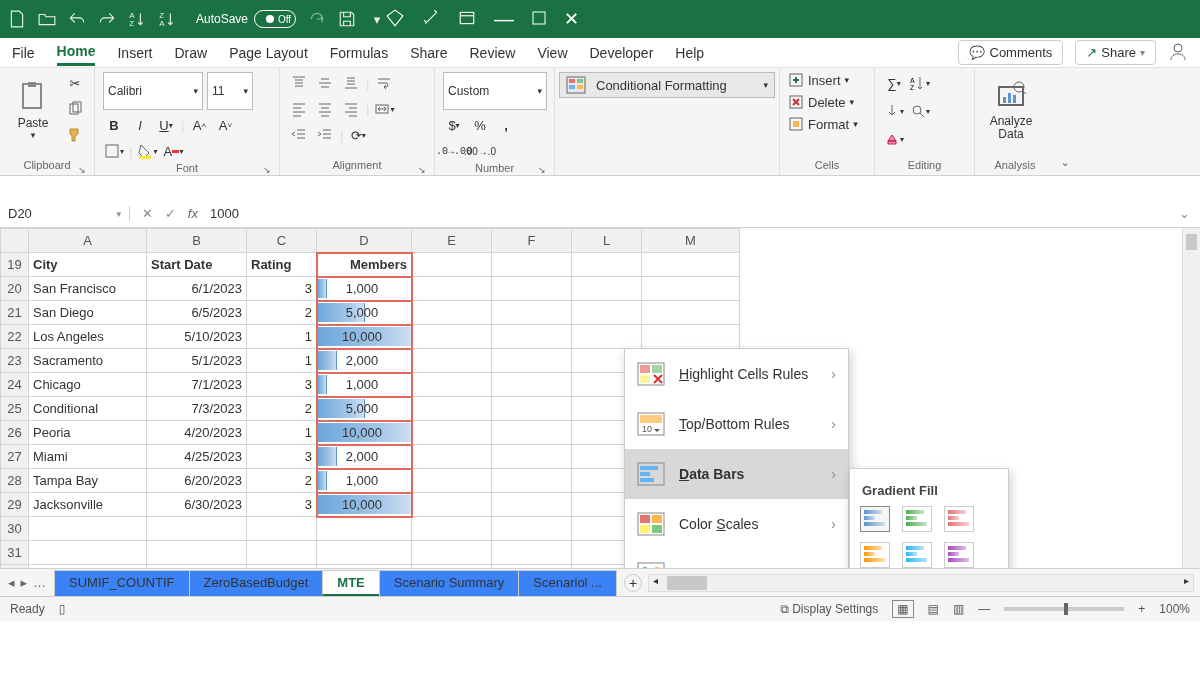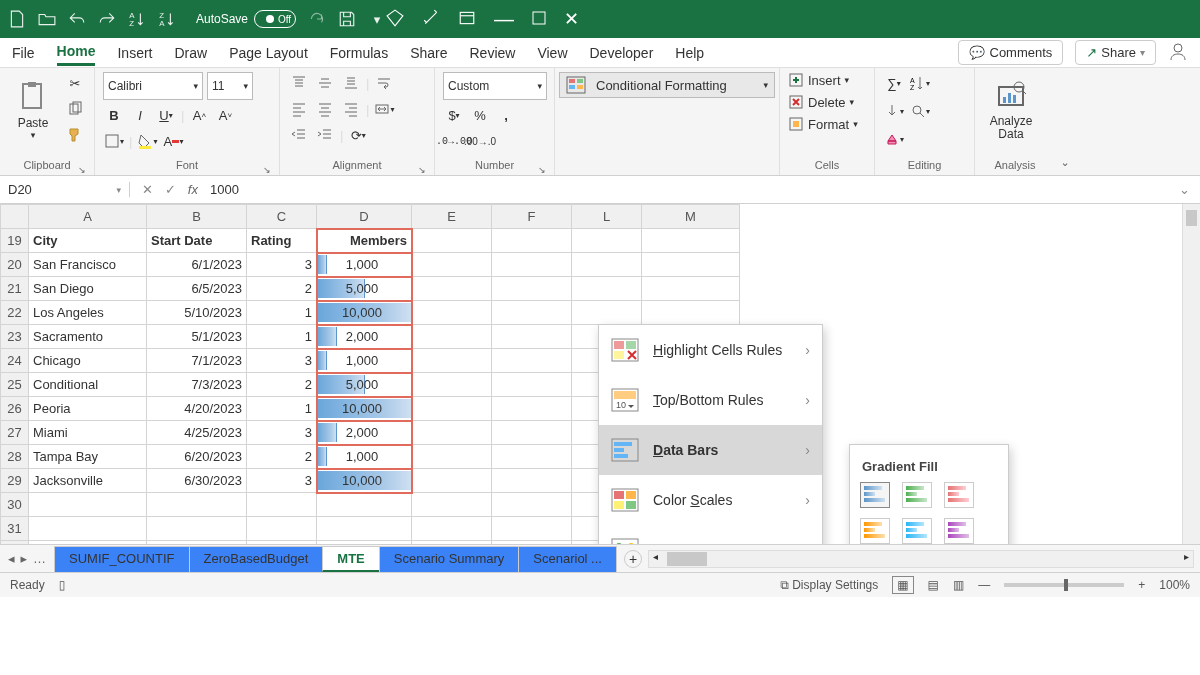--- a/index.html
+++ b/index.html
@@ -19,43 +19,43 @@
 .ribbon-right { margin-left: auto; display: flex; gap: 12px; align-items: center; }
 .btn-outline { border: 1px solid #ccc; padding: 4px 10px; border-radius: 4px; font-size: 13px; cursor: pointer; display: flex; align-items: center; gap: 4px; background: #fff;}
 .ribbon { background: #f5f5f5; height: 108px; display: flex; border-bottom: 1px solid #d0d0d0; }
 .ribbon-group { border-right: 1px solid #e0e0e0; padding: 4px 8px 2px; display: flex; flex-direction: column; justify-content: space-between; position: relative; }
 .ribbon-group-label { font-size: 11px; color: #666; text-align: center; padding-bottom: 2px; }
 .ribbon-body { flex: 1; display: flex; gap: 6px; align-items: flex-start; }
 .vstack { display: flex; flex-direction: column; gap: 4px; }
 .hstack { display: flex; gap: 4px; align-items: center; }
 .ribbon-btn { width: 22px; height: 22px; display: inline-flex; align-items: center; justify-content: center; cursor: pointer; border: 1px solid transparent; }
 .ribbon-btn svg { width: 16px; height: 16px; }
-.combo { border: 1px solid #bbb; background: #fff; font-size: 12px; height: 28px; padding: 0 4px; display: flex; align-items: center; justify-content: space-between; }
+.combo { border: 1px solid #bbb; background: #fff; font-size: 12px; height: 38px; padding: 0 4px; display: flex; align-items: center; justify-content: space-between; }
 .dialog-launcher { position: absolute; bottom: 2px; right: 4px; width: 12px; height: 12px; cursor: pointer; }
 .dialog-launcher::after { content: '↘'; font-size: 9px; color: #666; }
 .big-btn { display: flex; flex-direction: column; align-items: center; justify-content: center; width: 56px; height: 72px; cursor: pointer; font-size: 12px; text-align: center; padding-top:4px;}
 .big-btn svg { width: 32px; height: 32px; margin-bottom: 4px; }
-.namebox-row { height: 28px; display: flex; align-items: center; border-bottom: 1px solid #d0d0d0; background: #fff; }
+.namebox-row { height: 28px; display: flex; align-items: center; border-bottom: 1px solid #d0d0d0; background: #fff; margin-top: 24px; }
 .namebox { width: 130px; border-right: 1px solid #d0d0d0; padding: 0 8px; font-size: 13px; display:flex; justify-content:space-between; align-items:center;}
 .fx-area { display: flex; align-items: center; flex: 1; gap: 12px; padding-left: 12px; }
 .fx-icon { font-style: italic; color: #666; }
 .grid-area { position: relative; height: 340px; overflow: hidden; }
 table.sheet { border-collapse: collapse; table-layout: fixed; }
 table.sheet th, table.sheet td { border: 1px solid #d4d4d4; height: 24px; font-size: 13px; padding: 0 4px; background: #fff; overflow: hidden; white-space: nowrap; }
 table.sheet th { background: #f0f0f0; font-weight: 400; color: #555; text-align: center; }
 .corner { width: 28px; background: #f0f0f0; }
 .rowhdr { width: 28px; background: #f0f0f0; text-align: center; color: #555; }
 .col-A{width:118px;}.col-B{width:100px;}.col-C{width:70px;}.col-D{width:95px;}.col-E{width:80px;}.col-F{width:80px;}.col-L{width:70px;}.col-M{width:98px;}
 td.r { text-align: right; }
 td.b { font-weight: 700; }
 .databar-cell { position: relative; padding: 0 !important; }
 .databar-fill { position: absolute; left: 1px; top: 2px; bottom: 2px; background: linear-gradient(90deg, #6ba7db 0%, #a9c9e8 70%, #cfe0f1 100%); border-right: 1px solid #5b95c9; }
 .databar-val { position: relative; text-align: center; padding-right: 4px; line-height: 22px; }
 .red-border { outline: 2px solid #e06b5c; outline-offset: -1px; }
-.cf-menu { position: absolute; left: 598px; top: 120px; width: 225px; background: #fff; border: 1px solid #ccc; box-shadow: 2px 4px 10px rgba(0,0,0,0.2); z-index: 20; }
+.cf-menu { position: absolute; left: 624px; top: 120px; width: 225px; background: #fff; border: 1px solid #ccc; box-shadow: 2px 4px 10px rgba(0,0,0,0.2); z-index: 20; }
 .cf-item { height: 50px; display: flex; align-items: center; padding: 0 12px; gap: 14px; cursor: pointer; font-size: 14px; position: relative; }
 .cf-item:hover, .cf-item.active { background: #d8d8d8; }
 .cf-chev { margin-left: auto; color: #888; }
 .cf-sub { position: absolute; left: 849px; top: 240px; width: 160px; background: #fff; border: 1px solid #ccc; box-shadow: 2px 4px 10px rgba(0,0,0,0.2); z-index: 21; padding: 10px; }
 .sub-title { font-weight: 600; font-size: 13px; margin: 4px 0 8px 2px; color:#444;}
 .swatch-row { display: flex; gap: 12px; margin-bottom: 10px; }
 .swatch { width: 30px; height: 26px; border: 1px solid #ccc; cursor: pointer; display: flex; flex-direction: column; padding: 3px; gap: 2px; background:#fff;}
 .sw-bar { height: 4px; }
 .tabs-row { height: 28px; border-top: 1px solid #d0d0d0; display: flex; align-items: center; background: #f5f5f5; }
 .tab-nav { padding: 0 8px; display: flex; gap: 6px; color: #666; }

